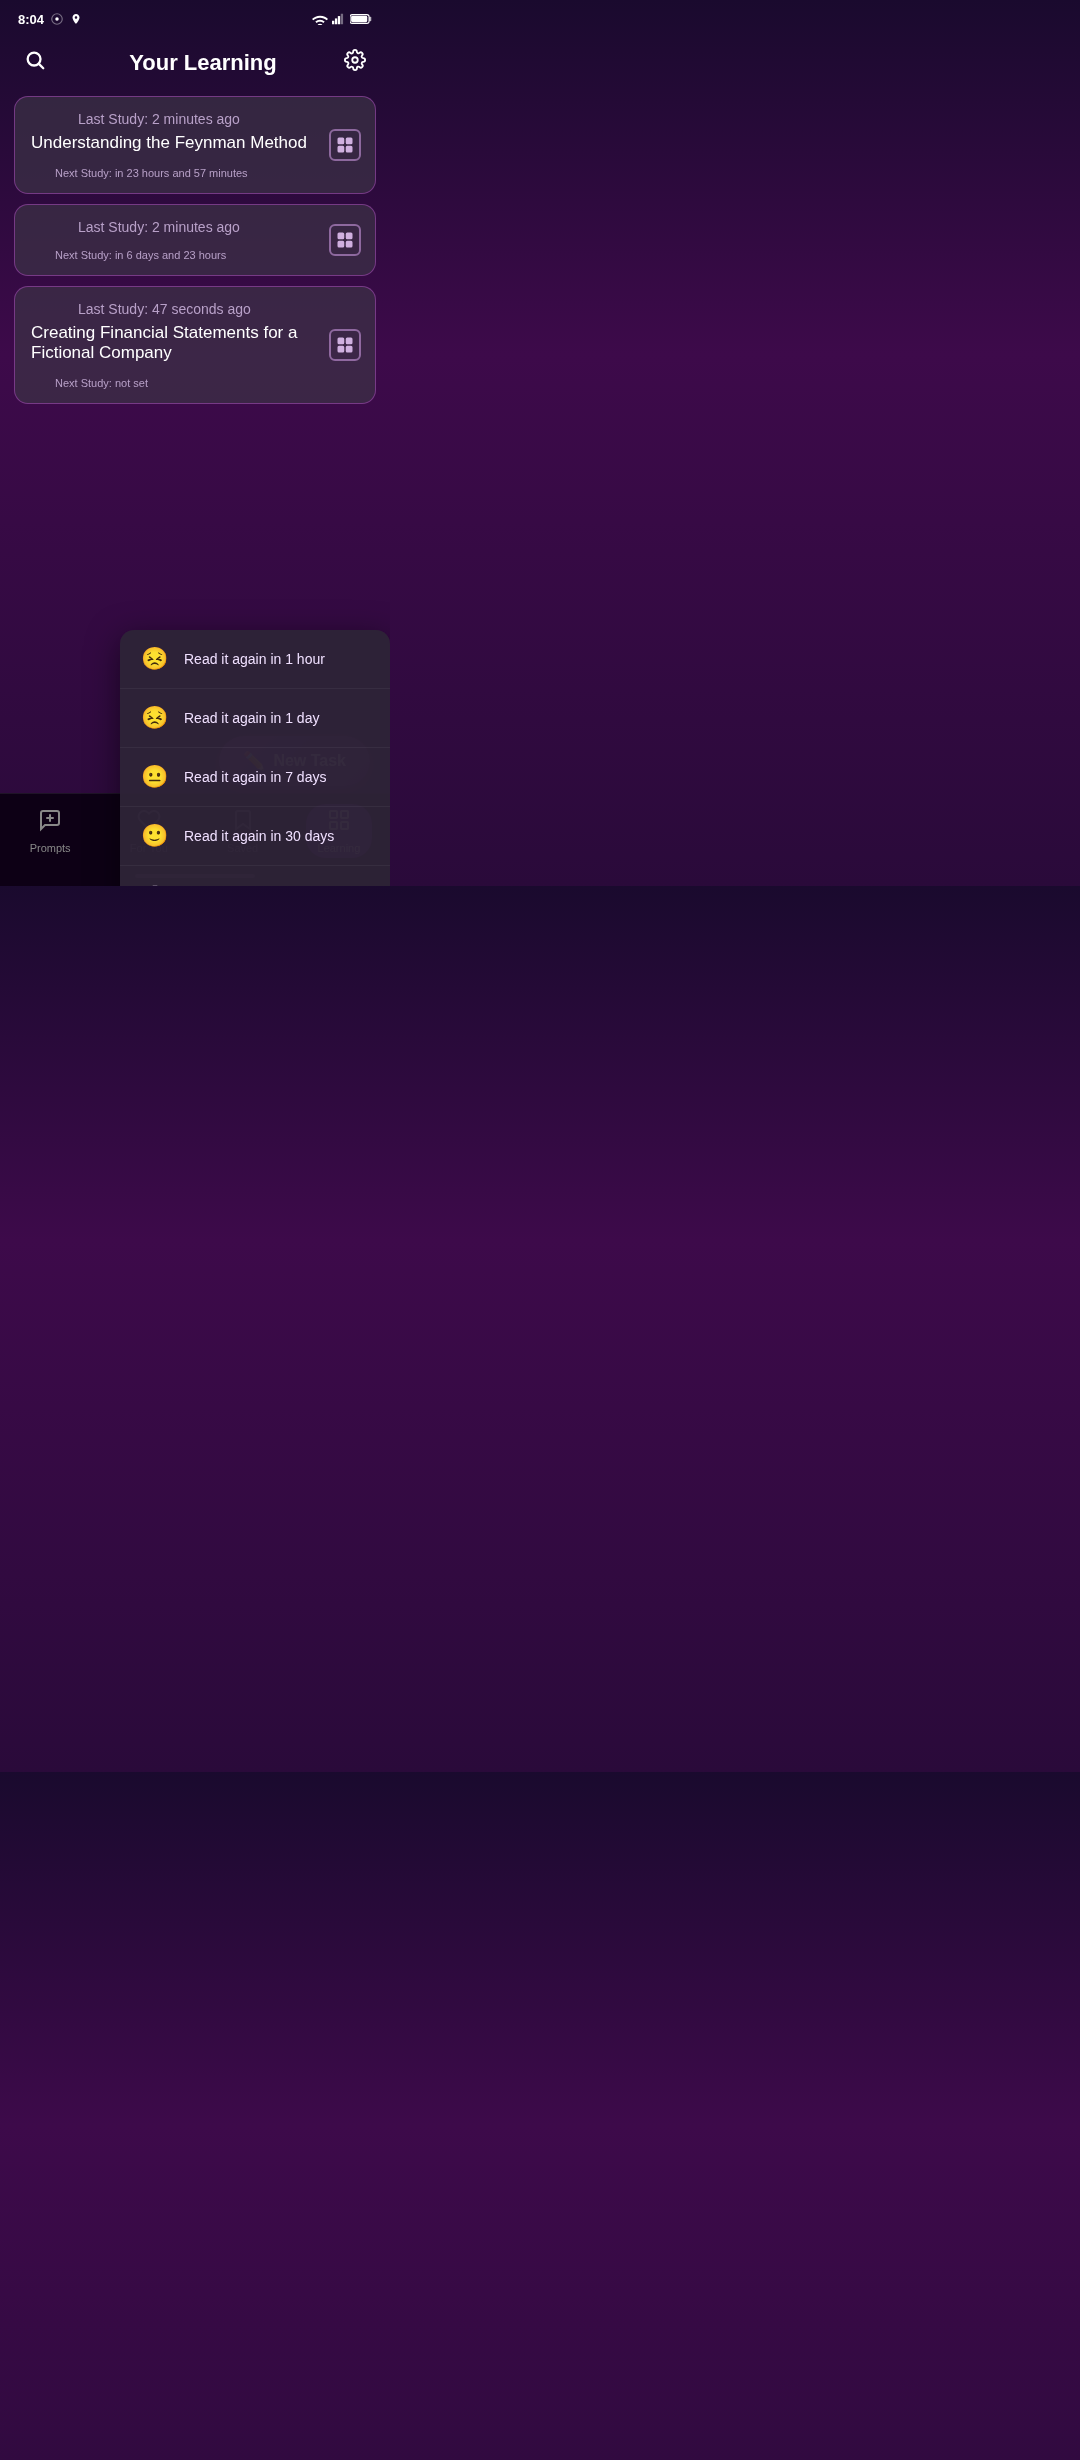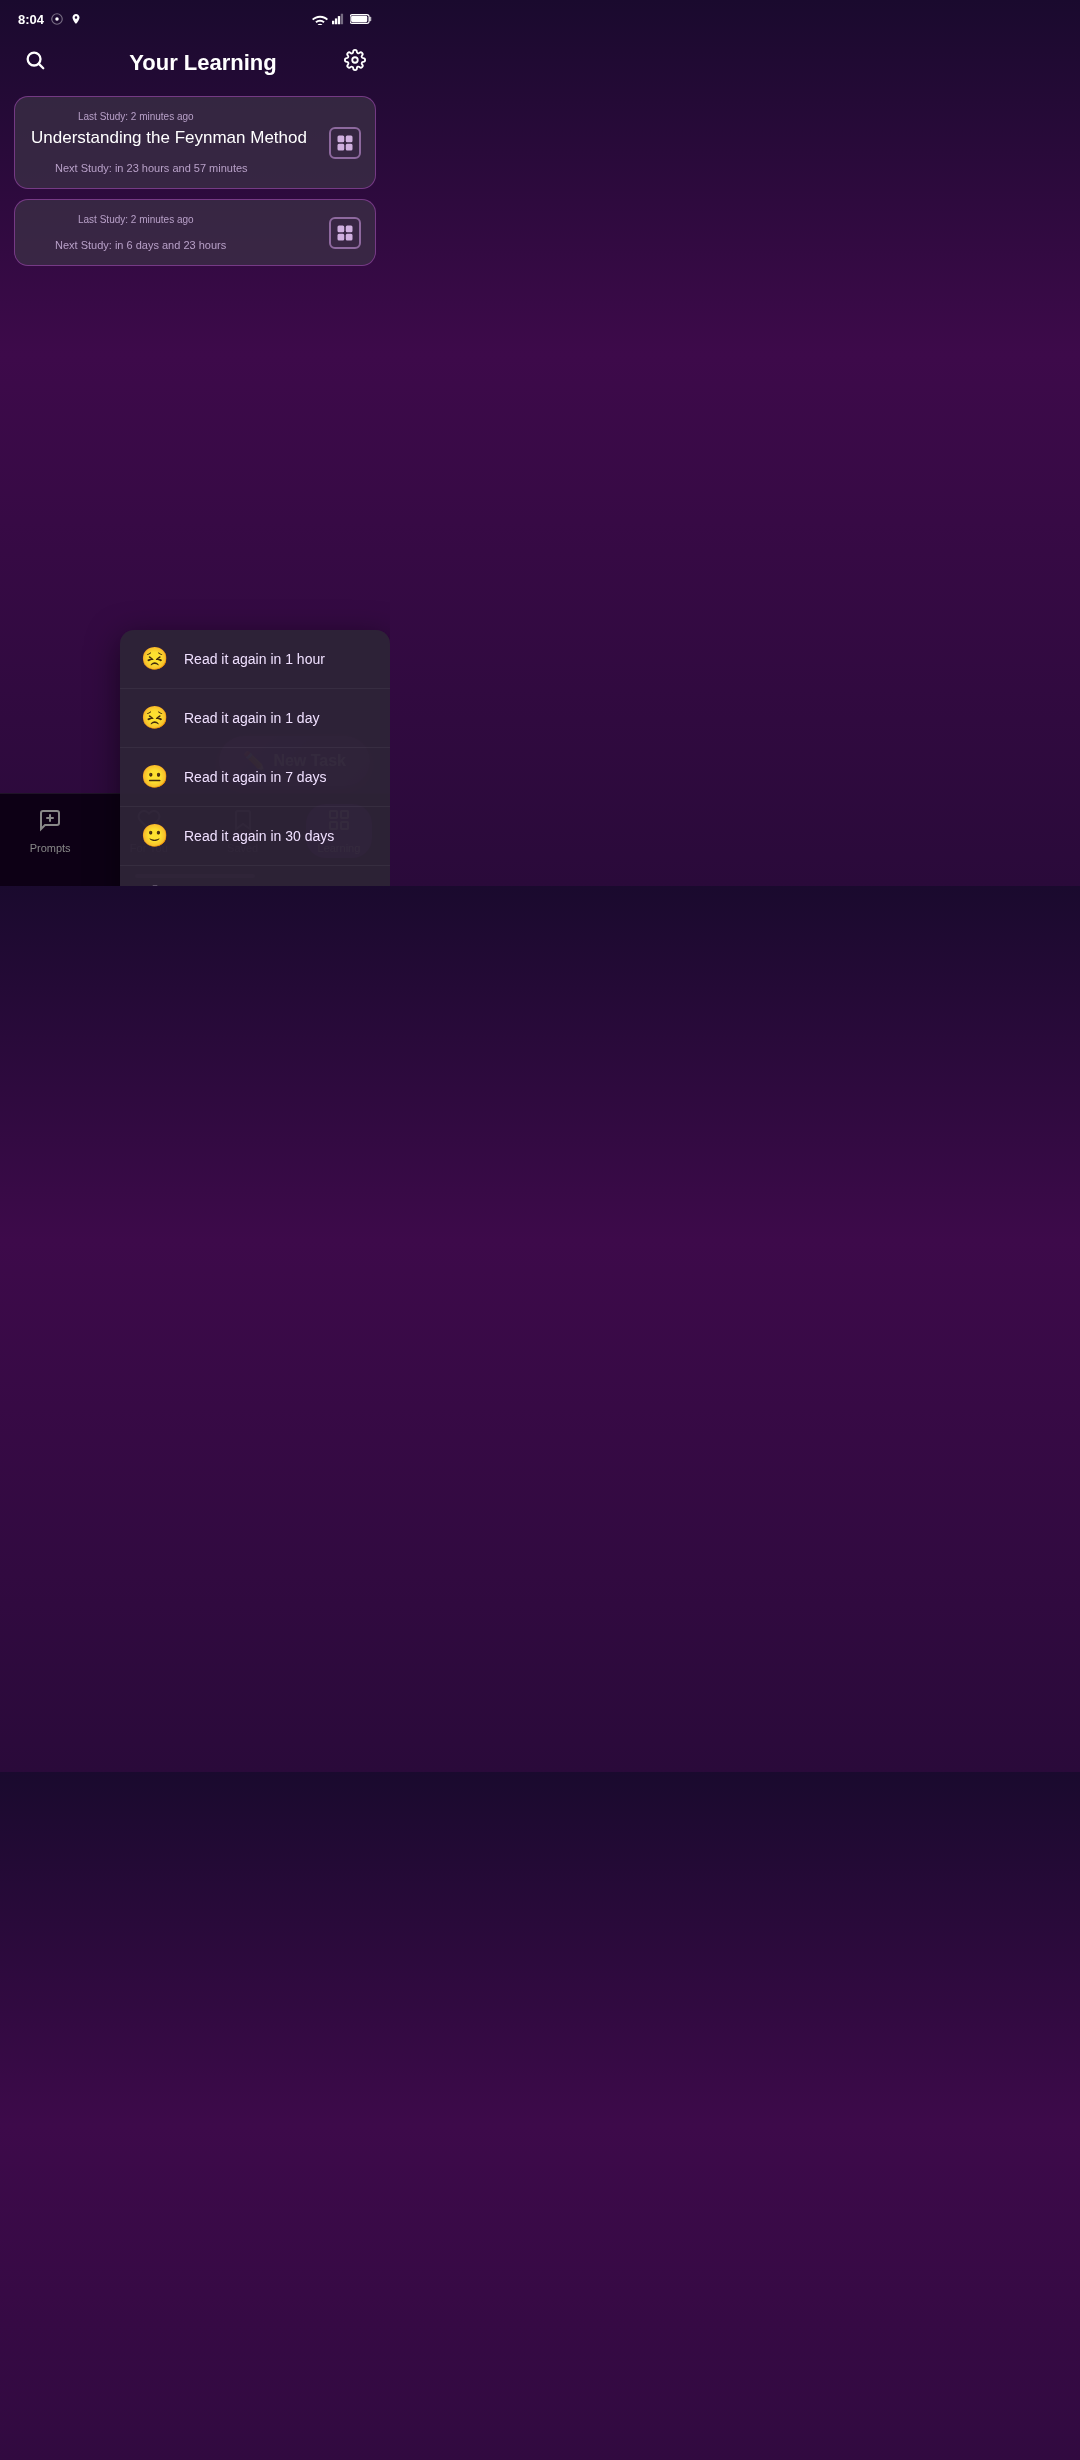--- a/index.html
+++ b/index.html
@@ -56,21 +56,21 @@
       gap: 10px;
     }
     .study-card {
       background: rgba(60, 50, 70, 0.7);
       border: 1.5px solid rgba(180, 80, 200, 0.5);
       border-radius: 14px;
       padding: 14px 16px 14px;
       position: relative;
     }
     .card-last-study {
-      font-size: 10px;
+      font-size: 14px;
       color: #b8a0c8;
       margin-bottom: 6px;
       padding-left: 47px;
     }
     .card-title {
       font-size: 17px;
       font-weight: 400;
       color: #fff;
       padding-right: 40px;
     }
@@ -294,20 +294,33 @@
     <div class="card-action-icon">
       <svg viewBox="0 0 24 24" fill="none" stroke="#d0b0e0" stroke-width="2" stroke-linecap="round">
         <rect x="3" y="3" width="7" height="7" rx="1"></rect>
           <rect x="14" y="3" width="7" height="7" rx="1"></rect>
         <rect x="3" y="14" width="7" height="7" rx="1"></rect>
           <rect x="14" y="14" width="7" height="7" rx="1"></rect>
       </svg>
     </div>
   </div>
 
+  <div class="study-card">
+    <div class="card-last-study">Last Study: 47 seconds ago</div>
+    <div class="card-title">Creating Financial Statements for a Fictional Company</div>
+    <div class="card-next-study">Next Study: not set</div>
+    <div class="card-action-icon">
+      <svg viewBox="0 0 24 24" fill="none" stroke="#d0b0e0" stroke-width="2" stroke-linecap="round">
+        <rect x="3" y="3" width="7" height="7" rx="1"></rect>
+          <rect x="14" y="3" width="7" height="7" rx="1"></rect>
+        <rect x="3" y="14" width="7" height="7" rx="1"></rect>
+          <rect x="14" y="14" width="7" height="7" rx="1"></rect>
+      </svg>
+    </div>
+  </div>
 </div>
 
 <div class="dropdown-overlay">
 
   <div class="dropdown-item">
     <span class="dropdown-icon">😣</span>
     <span>Read it again in 1 hour</span>
   </div>
   <div class="dropdown-item">
     <span class="dropdown-icon">😣</span>

